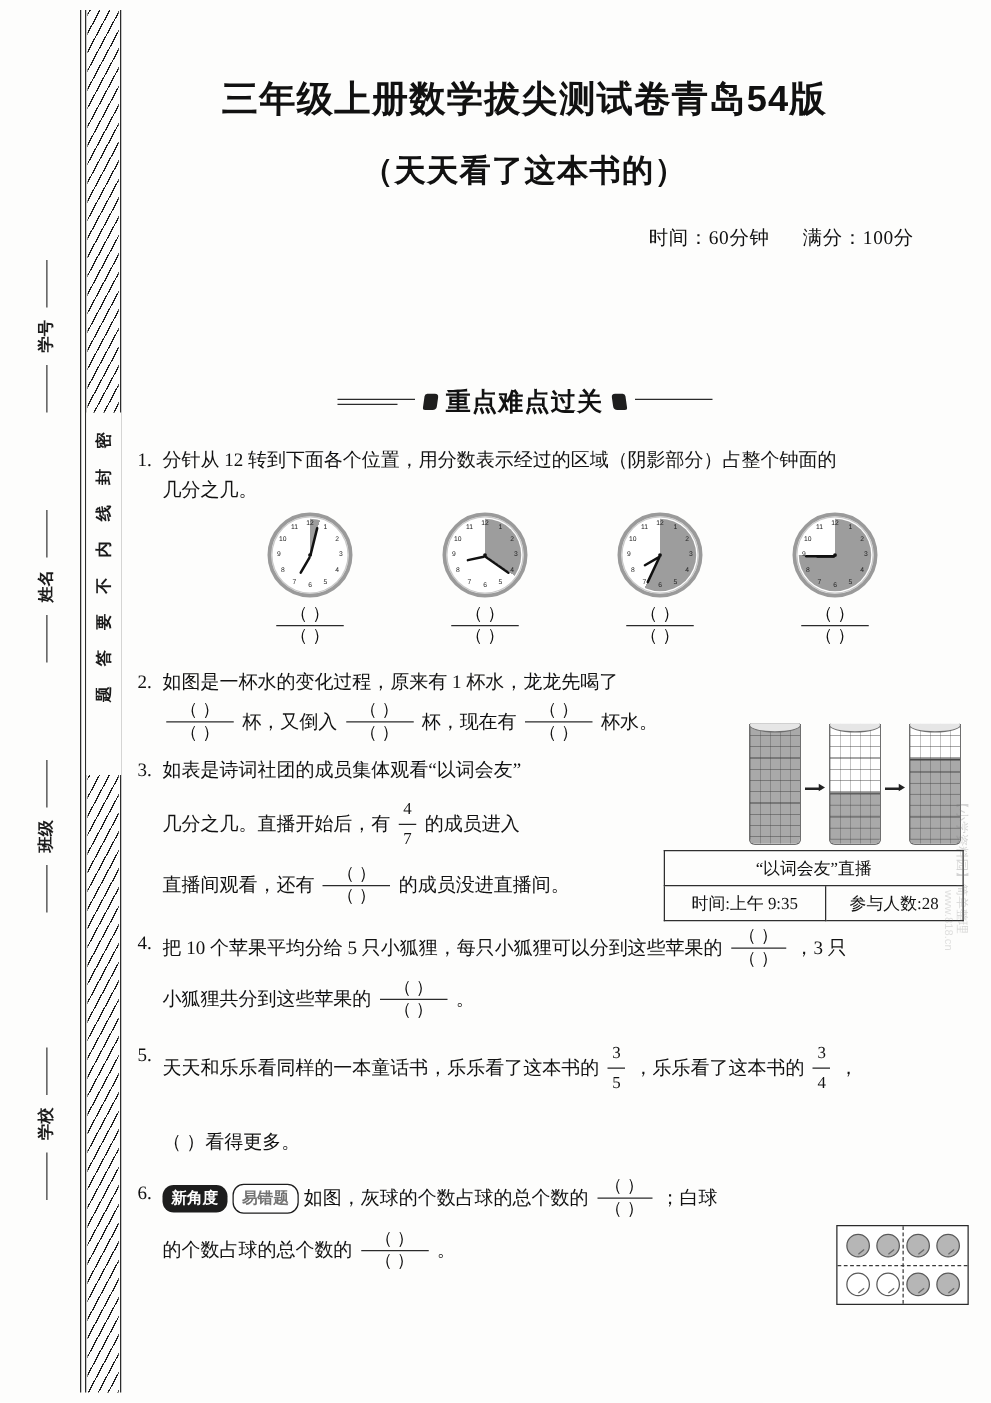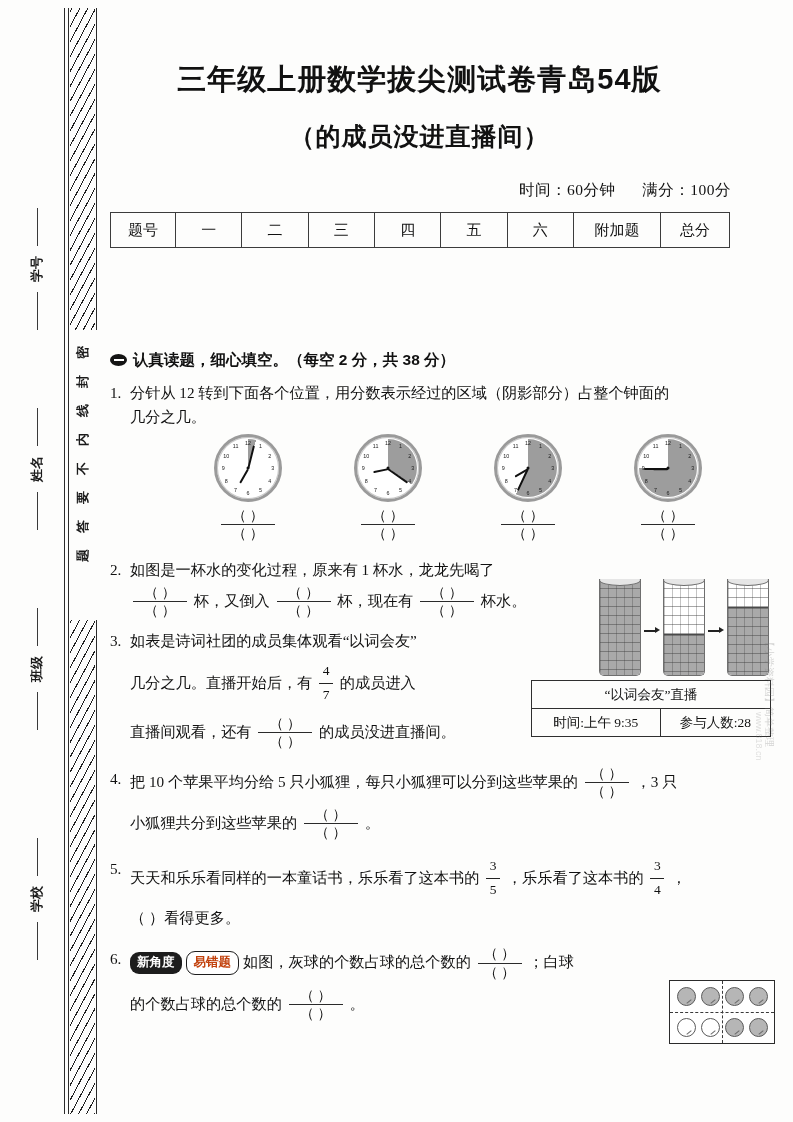--- a/index.html
+++ b/index.html
@@ -283,21 +283,21 @@
 
   
   .badge{
     display:inline-block;padding:1px 7px;margin-right:4px;
     font-family:"Liberation Sans","DejaVu Sans",sans-serif;
     font-size:12.5px;font-weight:700;
     border-radius:9px;vertical-align:middle;
     position:relative;top:-1px;
   }
   .badge.dark{background:#1d1d1d;color:#fff;}
-  .badge.out{background:#fff;color:#c2410c;border:1.2px solid #1d1d1d;}
+  .badge.out{background:#fff;color:#737373;border:1.2px solid #1d1d1d;}
 
   
   .wm{
     position:absolute;color:rgba(120,120,120,.30);
     font-family:"Liberation Sans","DejaVu Sans",sans-serif;
     font-size:10px;white-space:nowrap;
     transform:rotate(90deg);transform-origin:left top;
     pointer-events:none;
   }
   .wm2{
@@ -349,51 +349,49 @@
     <div class="field" style="top:838px;">
       <div class="tick"></div>
       <div class="lbl">学校</div>
       <div class="tick"></div>
     </div>
   </div>
 
   <div class="content">
 
     <div class="title1">三年级上册数学拔尖测试卷青岛54版</div>
-    <div class="title2">（的成员没进直播间）</div>
+    <div class="title2">（天天看了这本书的）</div>
 
     <div class="meta">
       <span>时间：60分钟</span>
       <span class="gap"></span>
       <span>满分：100分</span>
     </div>
 
     <table class="score-table">
       <tbody>
-          <tr>
-        <td class="hd col-first">题号</td>
-        <td class="hd">一</td>
-        <td class="hd">二</td>
-        <td class="hd">三</td>
-        <td class="hd">四</td>
-        <td class="hd">五</td>
-        <td class="hd">六</td>
-        <td class="hd col-extra">附加题</td>
-        <td class="hd col-total">总分</td>
-      </tr>
     </tbody>
       </table>
 
+    <div class="banner">
+      <span class="deco">
+          <i></i>
+          <i></i>
+        </span>
+      <span class="flag"></span>
+      <span class="btxt">重点难点过关</span>
+      <span class="flag" style="transform:skewX(8deg) scaleX(-1);"></span>
+      <span class="deco">
+          <i></i>
+          <i style="right:auto;left:14px;"></i>
+        </span>
+    </div>
 
     <div class="q-area">
 
-      <div class="sec-head">
-        <span class="ell"></span>
-        <span>认真读题，细心填空。（每空 2 分，共 38 分）</span>
-      </div>
 
       <div class="q">
         <div class="qrow">
           <span class="qnum">1.</span>
           <span class="qbody">分针从 12 转到下面各个位置，用分数表示经过的区域（阴影部分）占整个钟面的</span>
         </div>
         <div class="ind">几分之几。</div>
 
         <div class="clocks">
 
@@ -600,21 +598,21 @@
             </span>
             <span>，乐乐看了这本书的</span>
             <span class="numfrac">
               <span>3</span>
               <span class="bar"></span>
               <span>4</span>
             </span>
             <span>，</span>
           </span>
         </div>
-        <div class="ind" style="margin-top:4px;">
+        <div class="ind" style="margin-top:24px;">
           <span class="blankp">（           ）</span><span>看得更多。</span>
         </div>
       </div>
 
       <div class="q" style="margin-top:18px;">
         <div class="qrow">
           <span class="qnum">6.</span>
           <span class="qbody">
             <span class="badge dark">新角度</span><span class="badge out">易错题</span><span>如图，灰球的个数占球的总个数的</span>
             <span class="frac sm">

